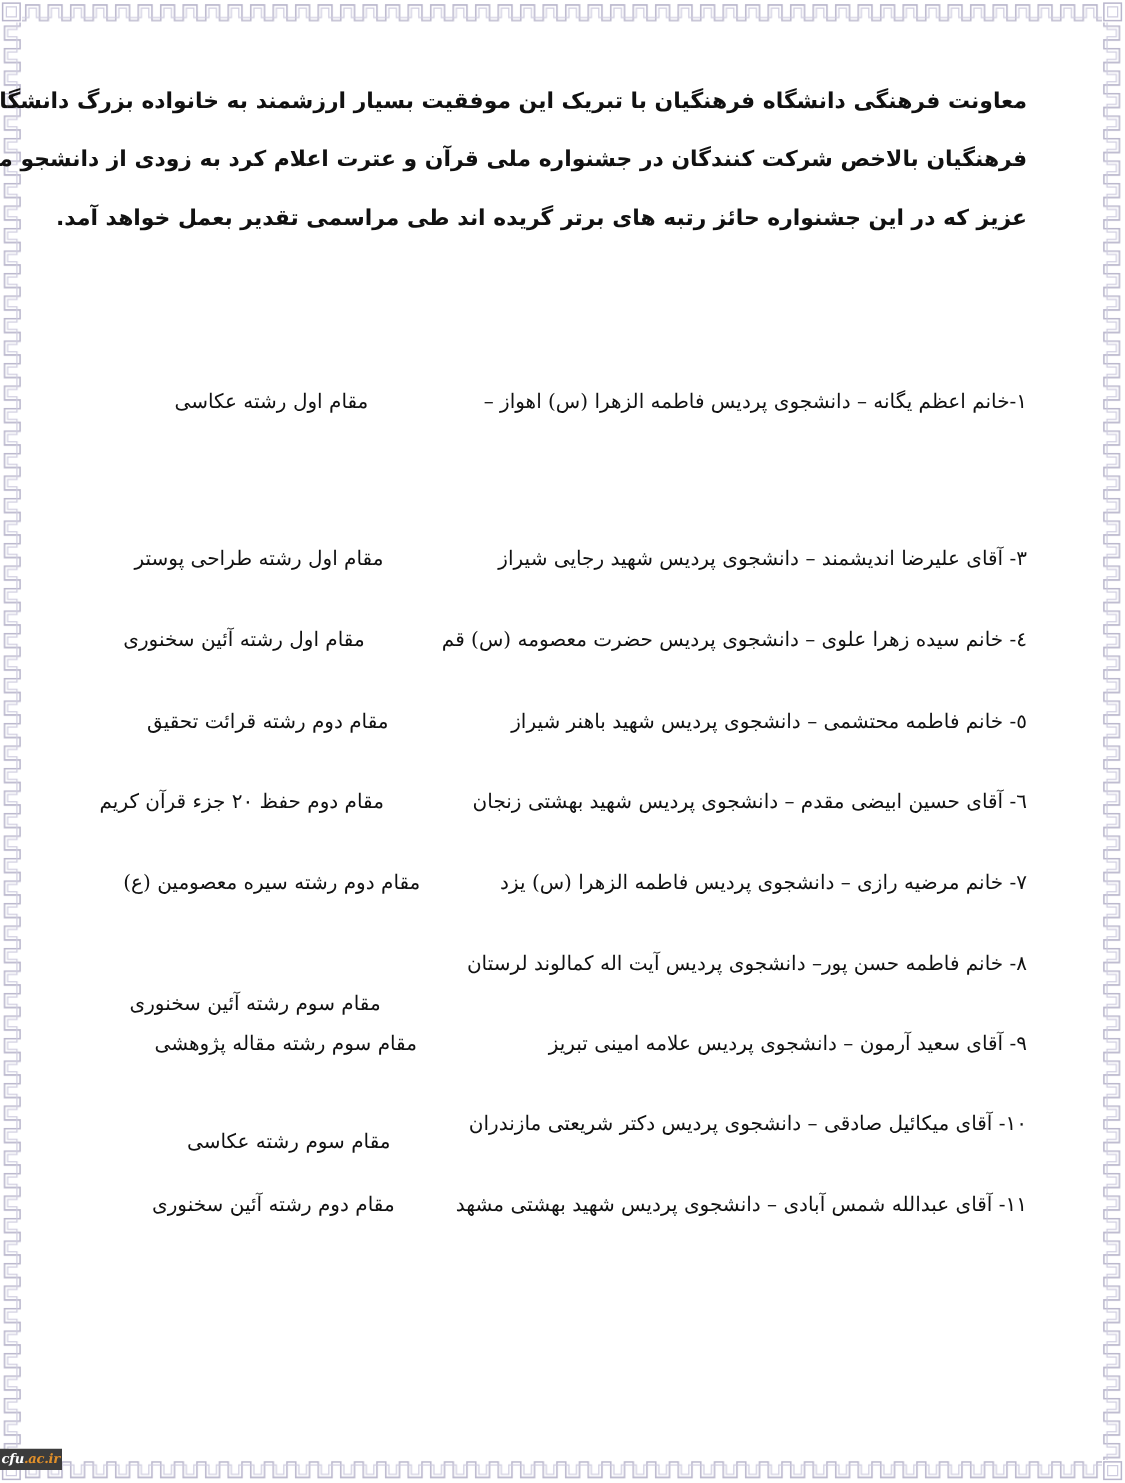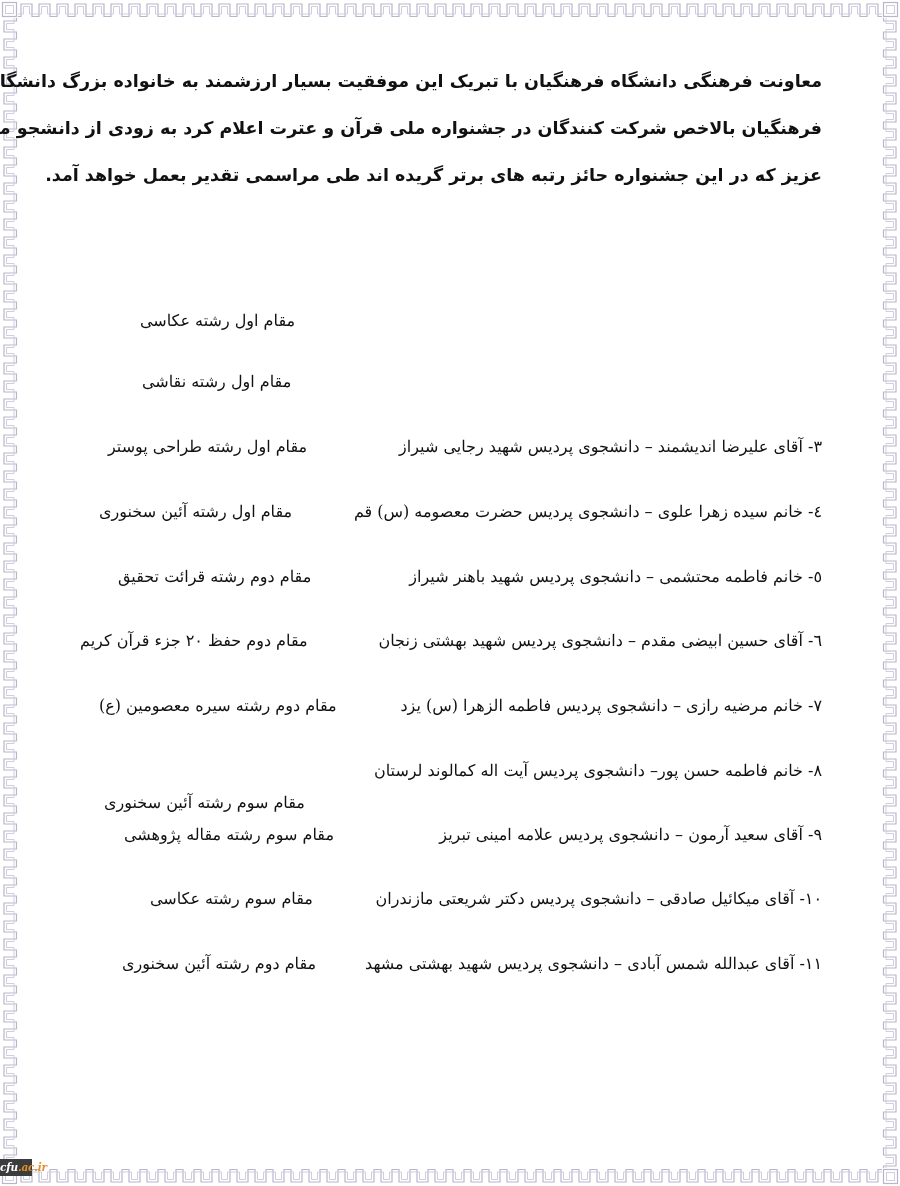--- a/index.html
+++ b/index.html
@@ -73,21 +73,21 @@
       white-space: nowrap;
       font-family: "DejaVu Serif", "Liberation Serif", serif;
       font-size: 16px;
       line-height: 30px;
       color: #111111;
     }
     .watermark {
       position: absolute;
       left: 0;
       top: 1159px;
-      width: 32px;
+      width: 50px;
       height: 17px;
       background: #3c3c3c;
       direction: ltr;
       font-family: "DejaVu Serif", "Liberation Serif", serif;
       font-style: italic;
       font-weight: bold;
       font-size: 10.5px;
       line-height: 17px;
       text-align: center;
       letter-spacing: -0.2px;
@@ -153,24 +153,24 @@
   </svg>
 
   <div class="intro">
     <span class="intro-line">معاونت فرهنگی دانشگاه فرهنگیان با تبریک این موفقیت بسیار ارزشمند به خانواده بزرگ دانشگاه</span>
     <span class="intro-line">فرهنگیان بالاخص شرکت کنندگان در جشنواره ملی قرآن و عترت اعلام کرد به زودی از دانشجو معلمان</span>
     <span class="intro-line">عزیز که در این جشنواره حائز رتبه های برتر گریده اند طی مراسمی تقدیر بعمل خواهد آمد.</span>
   </div>
 
   <div class="awards">
     <div class="award-row" style="top: 306px;">
+      <span class="award-student">۱-خانم اعظم یگانه – دانشجوی پردیس فاطمه الزهرا (س) اهواز –</span>
       <span class="award-rank" style="left: 80px;">مقام اول رشته عکاسی</span>
     </div>
     <div class="award-row" style="top: 367px;">
-      <span class="award-rank" style="left: 82px;">مقام اول رشته نقاشی</span>
     </div>
     <div class="award-row" style="top: 432px;">
       <span class="award-student">۳- آقای علیرضا اندیشمند – دانشجوی پردیس شهید رجایی شیراز</span>
       <span class="award-rank" style="left: 48px;">مقام اول رشته طراحی پوستر</span>
     </div>
     <div class="award-row" style="top: 497px;">
       <span class="award-student">٤- خانم سیده زهرا علوی – دانشجوی پردیس حضرت معصومه (س) قم</span>
       <span class="award-rank" style="left: 26px; margin-left: 13px;">مقام  اول رشته آئین سخنوری</span>
     </div>
     <div class="award-row" style="top: 562px;">
@@ -188,21 +188,21 @@
     <div class="award-row" style="top: 756px;">
       <span class="award-student">۸- خانم فاطمه حسن پور– دانشجوی پردیس آیت اله کمالوند لرستان</span>
       <span class="award-rank" style="left: 44px; margin-top: 32px;">مقام سوم رشته آئین سخنوری</span>
     </div>
     <div class="award-row" style="top: 820px;">
       <span class="award-student">۹- آقای سعید آرمون – دانشجوی پردیس علامه امینی تبریز</span>
       <span class="award-rank" style="left: 64px;">مقام سوم رشته مقاله پژوهشی</span>
     </div>
     <div class="award-row" style="top: 884px;">
       <span class="award-student">۱۰- آقای میکائیل صادقی – دانشجوی پردیس دکتر شریعتی مازندران</span>
-      <span class="award-rank" style="left: 90px;">مقام سوم رشته عکاسی</span>
+      <span class="award-rank" style="left: 90px; margin-top: 14px;">مقام سوم رشته عکاسی</span>
     </div>
     <div class="award-row" style="top: 949px;">
       <span class="award-student">۱۱- آقای عبدالله شمس آبادی – دانشجوی پردیس شهید بهشتی مشهد</span>
       <span class="award-rank" style="left: 62px;">مقام دوم رشته آئین سخنوری</span>
     </div>
   </div>
 
   <div class="watermark">
     <span class="wm-a">cfu</span><span class="wm-b">.ac.ir</span>
   </div>

